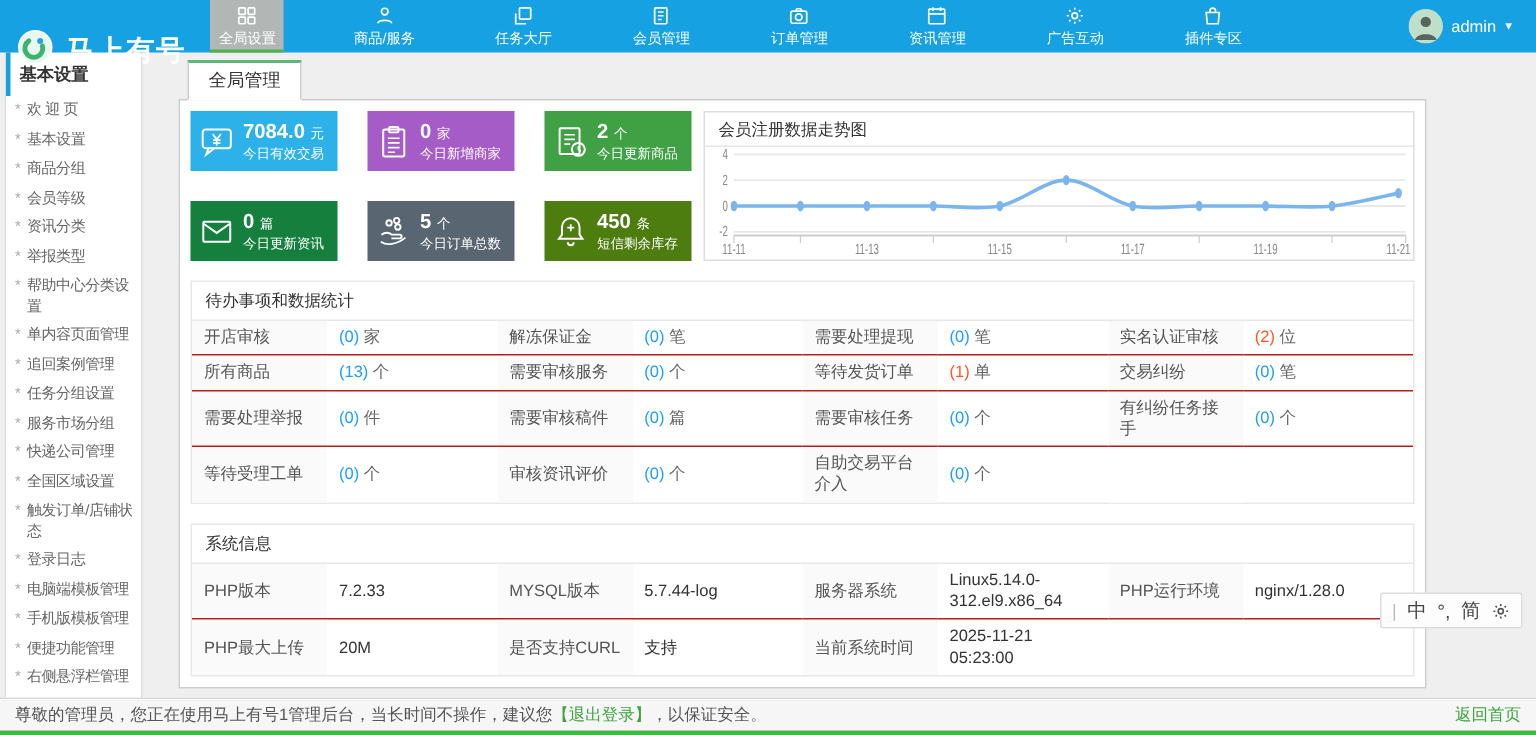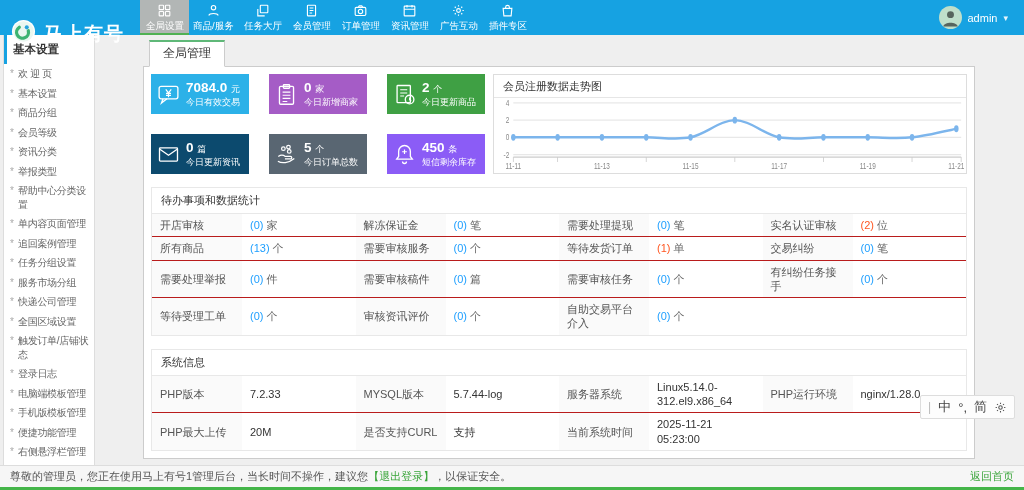--- a/index.html
+++ b/index.html
@@ -4,40 +4,40 @@
 <style>
   * { box-sizing: content-box; }
   html,body { margin:0; padding:0; }
   body { font-family:"Liberation Sans","DejaVu Sans",sans-serif; }
   #app { position:relative; width:1024px; height:490px; background:#efefef; overflow:hidden; color:#333; }
 
   
   .app-header { position:absolute; top:0; left:0; right:0; height:35px; background:#16a2e2; display:flex; align-items:stretch; color:#fff; z-index:5; }
   .logo-wrap { display:flex; align-items:center; gap:8px; padding:0 16px 0 11px;margin-top:32px; }
   .app-title { font-size:19px; font-weight:bold; letter-spacing:1px; white-space:nowrap; }
-  .main-nav { display:flex; align-items:stretch; }
+  .main-nav { display:flex; align-items:stretch;gap:43px; }
   .nav-item { width:49px; display:flex; flex-direction:column; align-items:center; justify-content:center; gap:1px; cursor:pointer; position:relative; }
   .nav-item .nav-label { font-size:10px; white-space:nowrap; transform:scale(.95); }
   .nav-item.active { background:#b2b6b5; }
   .nav-item.active::after { content:''; position:absolute; bottom:0; left:0; right:0; height:2px; background:#50b153; }
   .nav-icon svg { width:15px; height:15px; display:block; }
   .user-area { margin-left:auto; display:flex; align-items:center; gap:6px; padding-right:16px; cursor:pointer; }
   .avatar svg { display:block; }
   .user-name { font-size:11px; }
   .chevron { font-size:9px; opacity:.9; }
 
   
   .sidebar { position:absolute; left:3px; top:35px; width:90px; background:#fff; border:1px solid #ddd; border-top:none; padding-bottom:5px; }
   .sidebar-title { border-left:3px solid #16a2e2; font-weight:bold; font-size:11.5px; padding:7px 6px; color:#333; }
   .sidebar-list { list-style:none; margin:0; padding:0; }
   .sidebar-item { font-size:10px; letter-spacing:-0.3px; color:#666; padding:3px 2px 3px 6px; line-height:1.35; cursor:pointer; display:flex; }
   .bullet { color:#aaa; margin-right:2px; flex:0 0 6px; font-size:10px; }
 
   
-  .main { position:absolute; left:112px; top:40px; width:832px;padding-left:31px; }
+  .main { position:absolute; left:88px; top:40px; width:832px;padding-left:31px; }
   .tab { display:inline-block; position:relative; z-index:2; background:#fff; border:1px solid #ccc; border-bottom:1px solid #fff; border-top:2px solid #5FB878; margin-bottom:-1px; margin-left:6px; padding:3px 13px 4px; font-size:12px; color:#333; cursor:pointer; }
   .panel { background:#fff; border:1px solid #ccc; padding:7px; }
 
   .dash-row { display:flex; gap:8px; }
   .cards-grid { display:grid; grid-template-columns:repeat(3,98px); grid-auto-rows:40px; gap:20px; flex:0 0 auto; }
   .stat-card { color:#fff; display:flex; align-items:center; gap:5px; padding:0 2px 0 5px; cursor:pointer; overflow:hidden; }
   .stat-icon svg { width:25px; height:25px; display:block; }
   .stat-text { display:flex; flex-direction:column; line-height:1.25; min-width:0; }
   .stat-value { font-size:13.5px; font-weight:bold; white-space:nowrap; }
   .stat-unit { font-size:9px; font-weight:normal; }
@@ -296,21 +296,21 @@
                   <path d="M10.5 10h9M10.5 14h9M10.5 18h5" stroke-width="1.4"></path>
                   <circle cx="22.5" cy="22.5" r="5.5"></circle>
                   <path d="M22.5 19.8v2.9l2.1 1.2" stroke-width="1.4"></path>
                 </svg>
               </span>
               <span class="stat-text">
                 <span class="stat-value">2 <span class="stat-unit">个</span></span>
                 <span class="stat-label">今日更新商品</span>
               </span>
             </div>
-            <div class="stat-card" style="background:#0c4a6e">
+            <div class="stat-card" style="background:#15803d">
               <span class="stat-icon">
                 <svg viewBox="0 0 32 32" fill="none" stroke="currentColor" stroke-width="1.7">
                   <rect x="4.5" y="7.5" width="23" height="17" rx="1"></rect>
                   <path d="M4.5 9l11.5 8L27.5 9"></path>
                 </svg>
               </span>
               <span class="stat-text">
                 <span class="stat-value">0 <span class="stat-unit">篇</span></span>
                 <span class="stat-label">今日更新资讯</span>
               </span>
@@ -323,21 +323,21 @@
                   <circle cx="19.5" cy="12" r="2.3"></circle>
                   <path d="M5.5 18.5c3.5-2.5 6.5-2 9 0h6.5c2.3 0 2.3 3.2 0 3.2h-7"></path>
                   <path d="M5 24.5c5 3.5 13.5 2.5 21-3.5"></path>
                 </svg>
               </span>
               <span class="stat-text">
                 <span class="stat-value">5 <span class="stat-unit">个</span></span>
                 <span class="stat-label">今日订单总数</span>
               </span>
             </div>
-            <div class="stat-card" style="background:#8b5cf6">
+            <div class="stat-card" style="background:#4d7c0f">
               <span class="stat-icon">
                 <svg viewBox="0 0 32 32" fill="none" stroke="currentColor" stroke-width="1.7">
                   <path d="M16 4.5a7.5 7.5 0 0 0-7.5 7.5v6.5L6 22h20l-2.5-3.5V12A7.5 7.5 0 0 0 16 4.5z"></path>
                   <path d="M16 9.5v6M13 12.5h6" stroke-width="1.5"></path>
                   <path d="M13.5 25a2.5 2.5 0 0 0 5 0"></path>
                 </svg>
               </span>
               <span class="stat-text">
                 <span class="stat-value">450 <span class="stat-unit">条</span></span>
                 <span class="stat-label">短信剩余库存</span>

